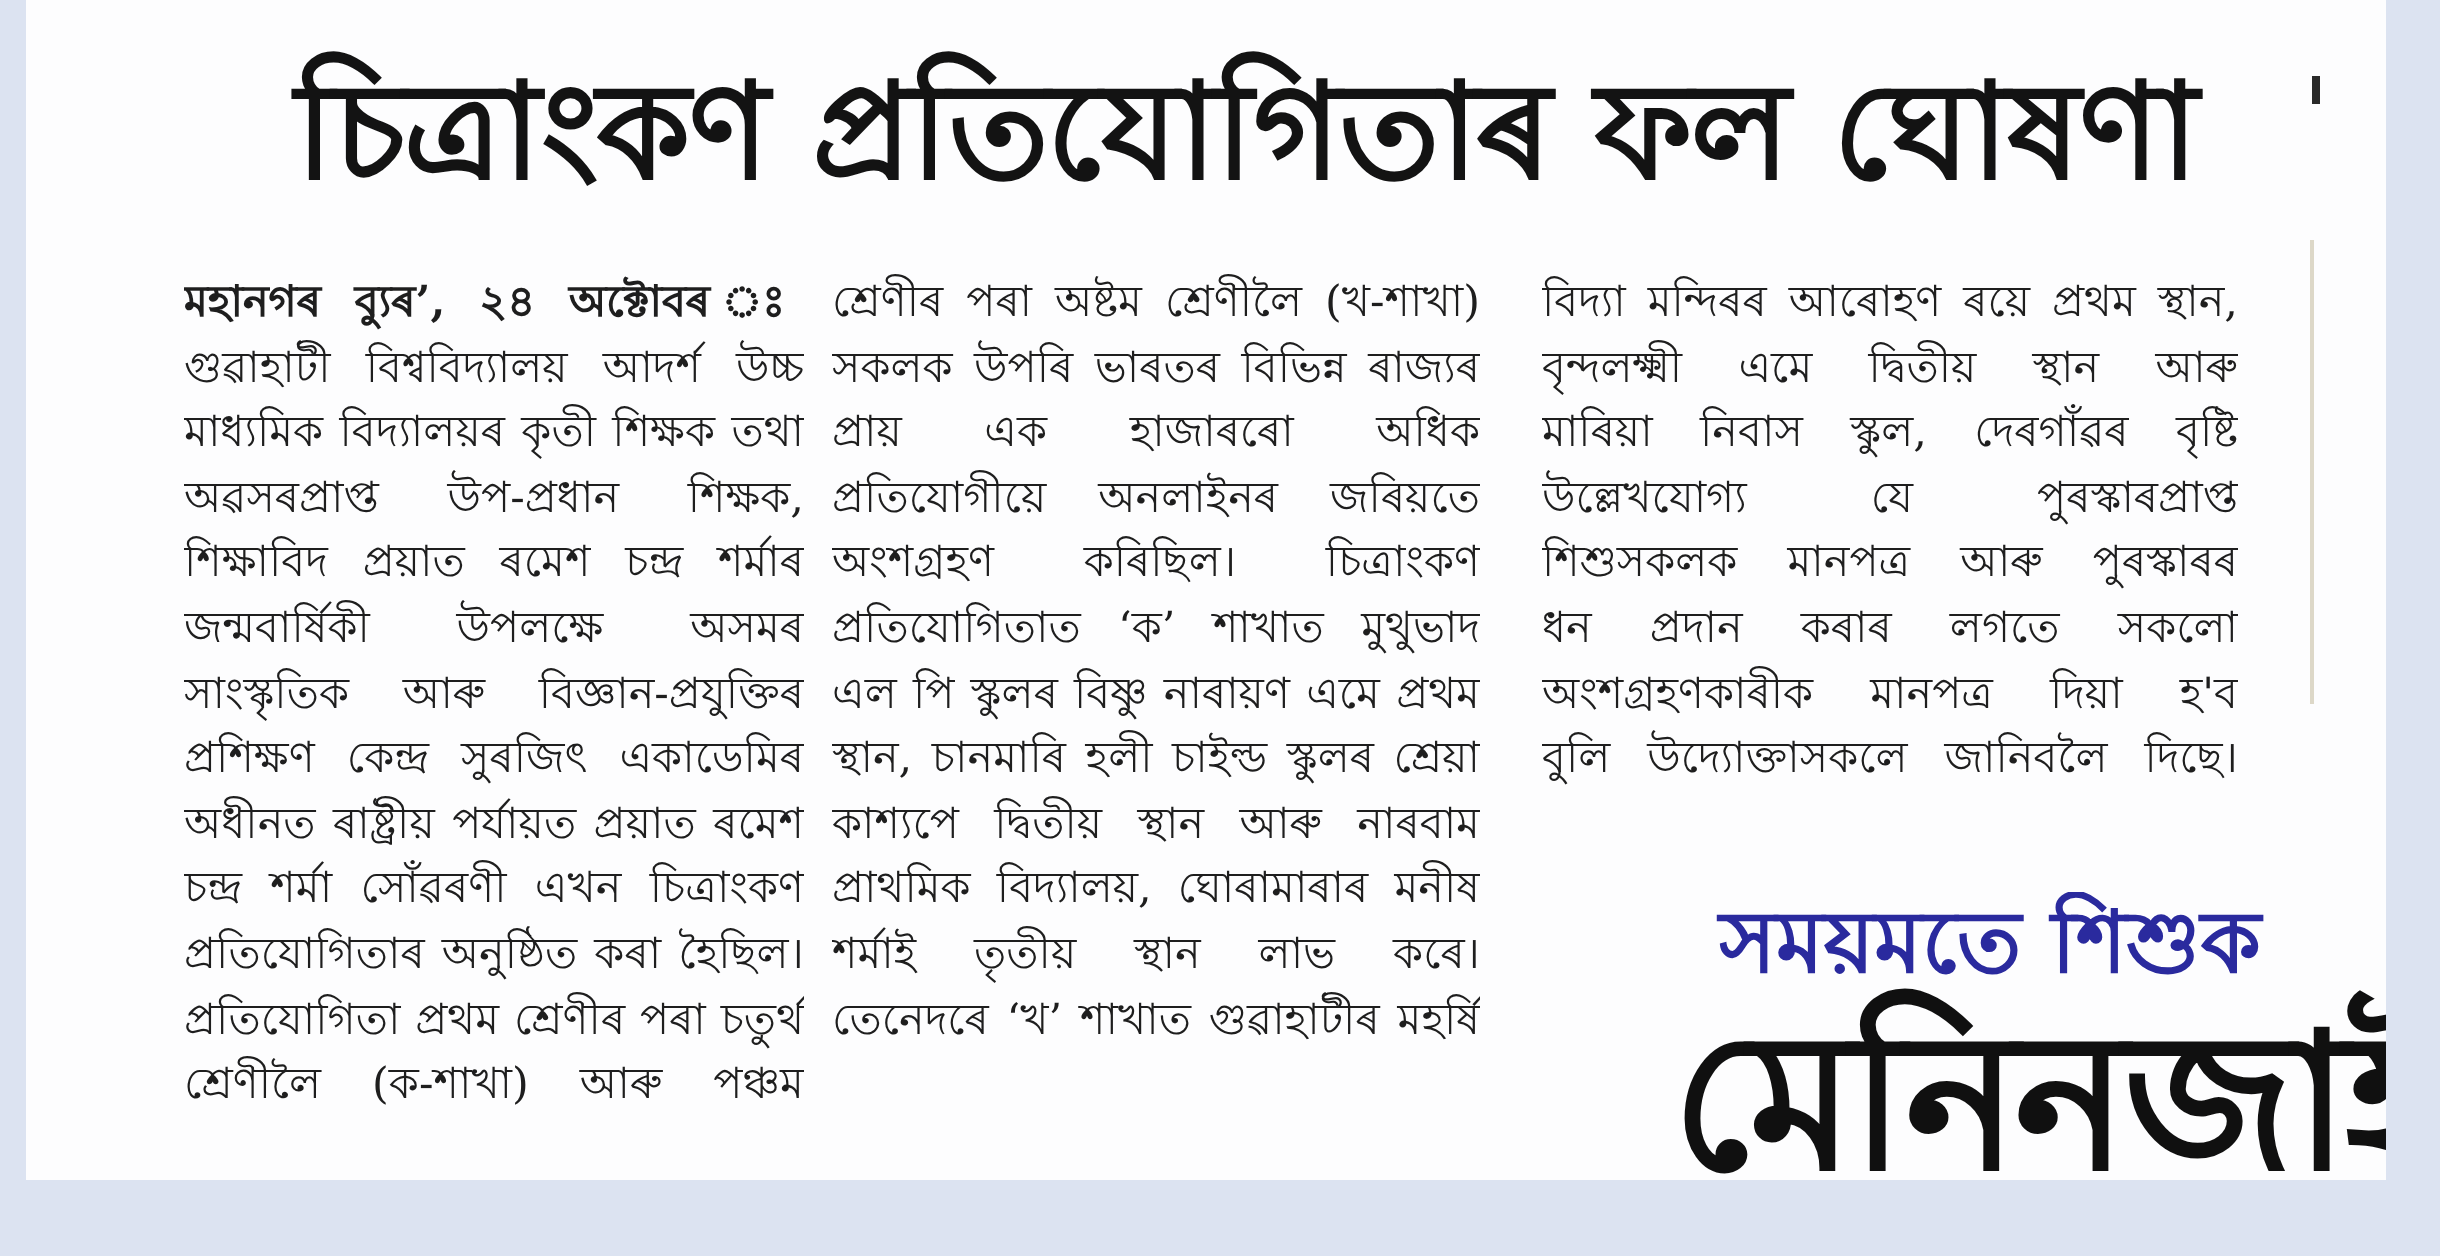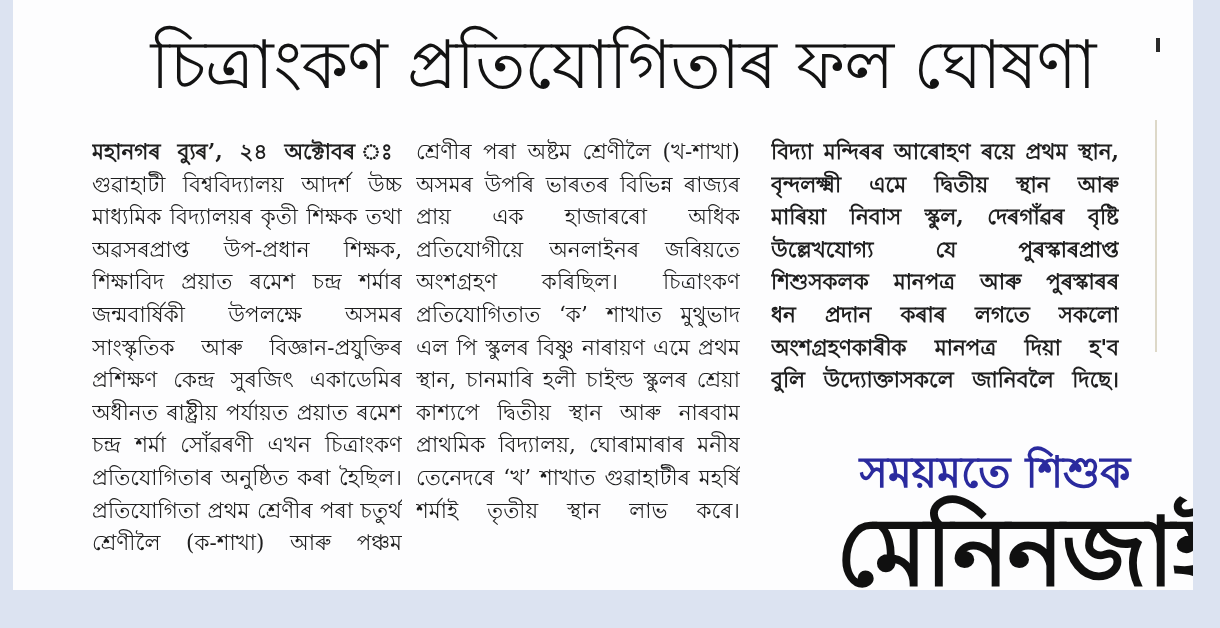--- a/index.html
+++ b/index.html
@@ -19,38 +19,38 @@
     height: 590px;
     background: #fdfdfe;
   }
   .headline {
     position: absolute;
     top: 22px;
     left: 40px;
     right: 0;
     text-align: center;
     font-size: 67px;
-    font-weight: normal;
+    font-weight: bold;
     color: #131313;
     letter-spacing: -1px;
     white-space: nowrap;
     line-height: 1.3;
   }
   .columns {
     position: absolute;
     left: 79px;
     top: 136px;
     display: flex;
   }
   .col {
     overflow: hidden;
   }
   .col-1 { width: 310px; margin-right: 14px; }
   .col-2 { width: 324px; margin-right: 31px; }
-  .col-3 { width: 348px; font-weight: bold; }
+  .col-3 { width: 348px; }
   .line {
     font-size: 21.5px;
     line-height: 32.6px;
     color: #1e1e1e;
     text-align: justify;
     text-align-last: justify;
     white-space: nowrap;
     overflow: hidden;
   }
   .col-1 .line:first-child {
@@ -119,31 +119,31 @@
       <div class="line">প্ৰশিক্ষণ কেন্দ্ৰ সুৰজিৎ একাডেমিৰ</div>
       <div class="line">অধীনত ৰাষ্ট্ৰীয় পৰ্যায়ত প্ৰয়াত ৰমেশ</div>
       <div class="line">চন্দ্ৰ শৰ্মা সোঁৱৰণী এখন চিত্ৰাংকণ</div>
       <div class="line">প্ৰতিযোগিতাৰ অনুষ্ঠিত কৰা হৈছিল।</div>
       <div class="line">প্ৰতিযোগিতা প্ৰথম শ্ৰেণীৰ পৰা চতুৰ্থ</div>
       <div class="line">শ্ৰেণীলৈ (ক-শাখা) আৰু পঞ্চম</div>
     </div>
 
     <div class="col col-2">
       <div class="line">শ্ৰেণীৰ পৰা অষ্টম শ্ৰেণীলৈ (খ-শাখা)</div>
-      <div class="line">অসমৰ উপৰি ভাৰতৰ বিভিন্ন ৰাজ্যৰ</div>
+      <div class="line">সকলক উপৰি ভাৰতৰ বিভিন্ন ৰাজ্যৰ</div>
       <div class="line">প্ৰায় এক হাজাৰৰো অধিক</div>
       <div class="line">প্ৰতিযোগীয়ে অনলাইনৰ জৰিয়তে</div>
       <div class="line">অংশগ্ৰহণ কৰিছিল। চিত্ৰাংকণ</div>
       <div class="line">প্ৰতিযোগিতাত ‘ক’ শাখাত মুথুভাদ</div>
       <div class="line">এল পি স্কুলৰ বিষ্ণু নাৰায়ণ এমে প্ৰথম</div>
       <div class="line">স্থান, চানমাৰি হলী চাইল্ড স্কুলৰ শ্ৰেয়া</div>
       <div class="line">কাশ্যপে দ্বিতীয় স্থান আৰু নাৰবাম</div>
       <div class="line">প্ৰাথমিক বিদ্যালয়, ঘোৰামাৰাৰ মনীষ</div>
+      <div class="line">শৰ্মাই তৃতীয় স্থান লাভ কৰে।</div>
       <div class="line">তেনেদৰে ‘খ’ শাখাত গুৱাহাটীৰ মহৰ্ষি</div>
-      <div class="line">শৰ্মাই তৃতীয় স্থান লাভ কৰে।</div>
     </div>
 
     <div class="col col-3">
       <div class="line">বিদ্যা মন্দিৰৰ আৰোহণ ৰয়ে প্ৰথম স্থান,</div>
       <div class="line">বৃন্দলক্ষ্মী এমে দ্বিতীয় স্থান আৰু</div>
       <div class="line">মাৰিয়া নিবাস স্কুল, দেৰগাঁৱৰ বৃষ্টি</div>
       <div class="line">উল্লেখযোগ্য যে পুৰস্কাৰপ্ৰাপ্ত</div>
       <div class="line">শিশুসকলক মানপত্ৰ আৰু পুৰস্কাৰৰ</div>
       <div class="line">ধন প্ৰদান কৰাৰ লগতে সকলো</div>
       <div class="line">অংশগ্ৰহণকাৰীক মানপত্ৰ দিয়া হ'ব</div>

